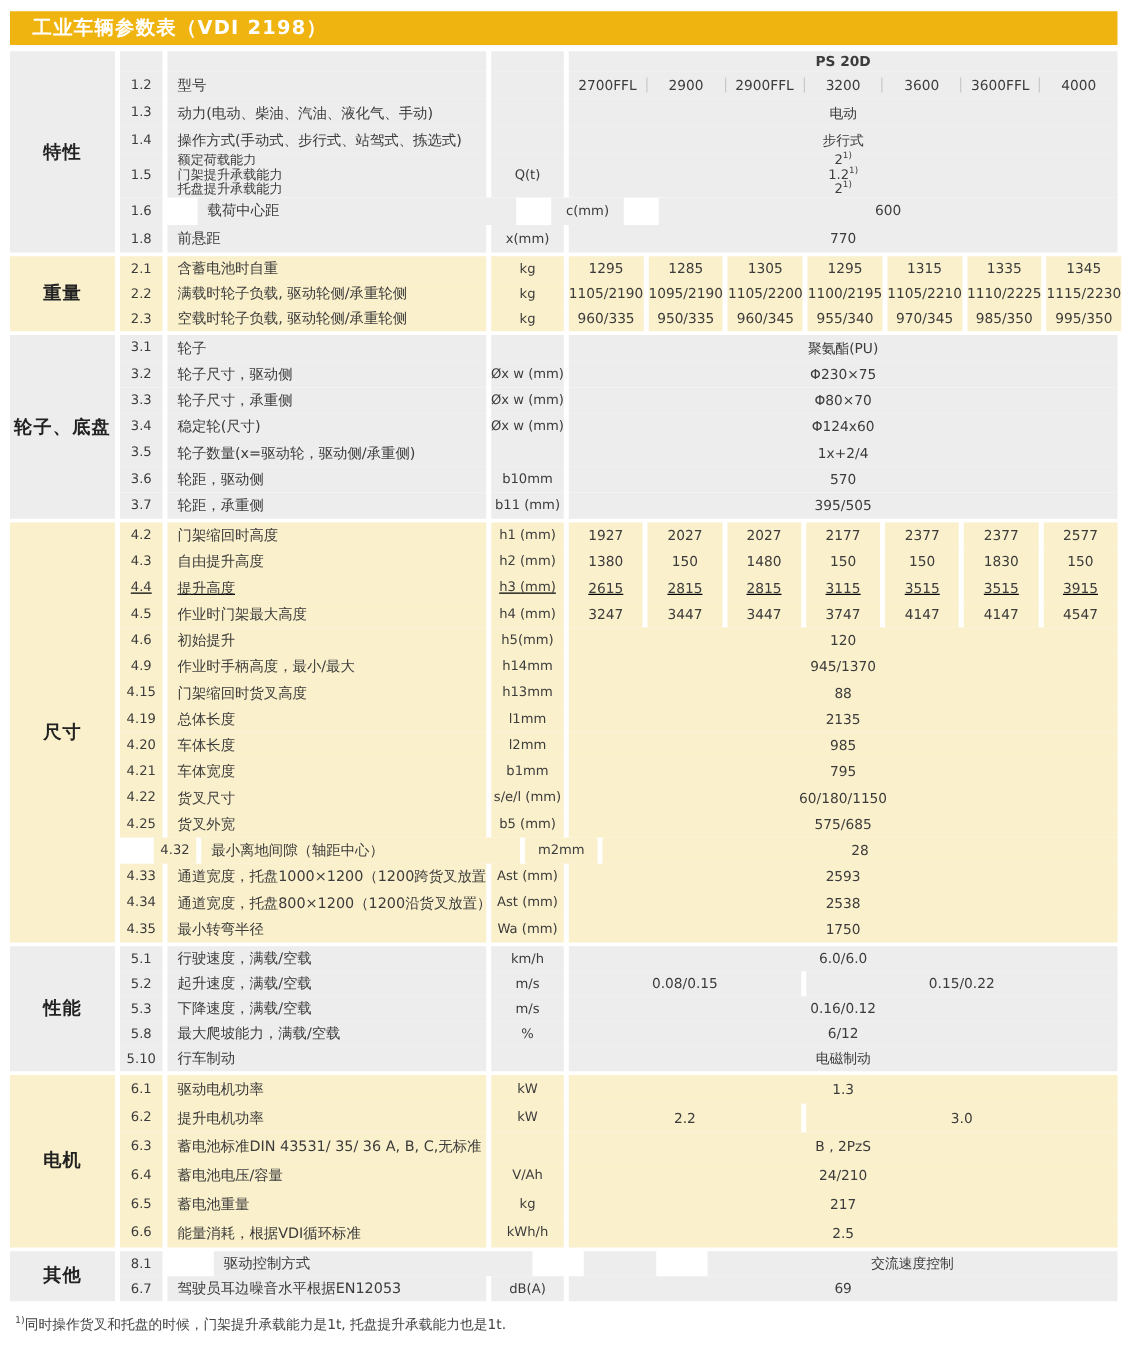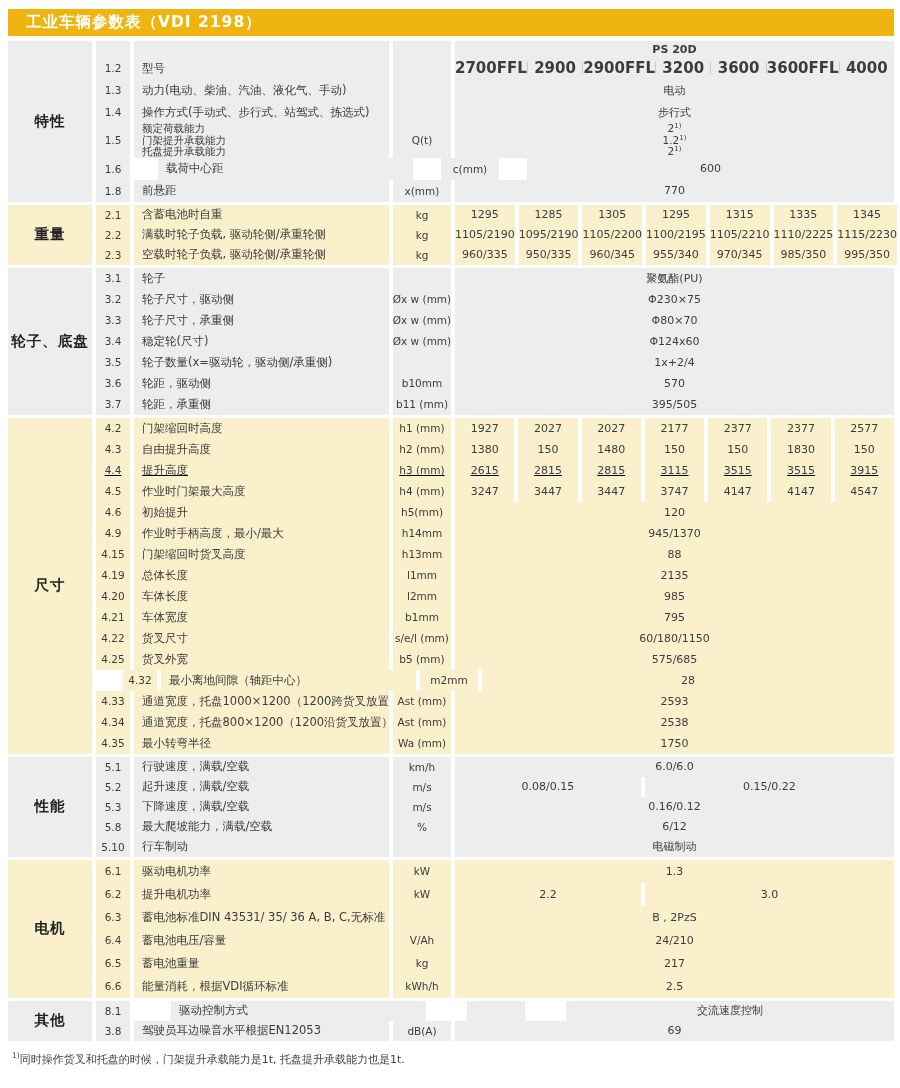--- a/index.html
+++ b/index.html
@@ -13,21 +13,21 @@
   .row{display:grid;grid-template-columns:34px 255px 58px repeat(7,1fr);column-gap:4px;}
   .cell{background:var(--bg);display:flex;align-items:center;justify-content:center;font-size:11px;color:#3c3c3c;}
   .num{font-size:10.5px;}
   .desc{justify-content:flex-start;padding-left:8px;font-size:11.5px;white-space:nowrap;overflow:hidden;}
   .desc.stacked{flex-direction:column;align-items:flex-start;justify-content:center;}
   .unit{font-size:10.5px;white-space:nowrap;}
   .val{text-align:center;}
   .val.b{font-weight:bold;}
   .models{padding:0;}
   .models{display:flex;}
-  .mname{flex:1;display:flex;align-items:center;justify-content:center;font-weight:bold;font-size:15px;color:#3c3c3c;}
+  .mname{flex:1;display:flex;align-items:center;justify-content:center;font-weight:normal;font-size:11px;color:#3c3c3c;}
   .msep{width:1px;height:12px;background:#c9c9c9;align-self:center;flex:0 0 1px;}
   .multi{flex-direction:column;justify-content:center;}
   .line{font-size:10.5px;line-height:11.5px;white-space:nowrap;}
   sup{font-size:7px;line-height:0;}
   .footnote{margin:11px 0 0 4px;font-size:11px;color:#444;}
   .footnote sup{font-size:7.5px;}
 </style>
 </head>
 <body>
 
@@ -399,21 +399,21 @@
       <div class="section" style="--bg: #EDEDED;">
         <div class="sec-label">其他</div>
         <div class="rows">
           <div class="row" style="min-height: 20px; gap: 41px;">
             <div class="cell num">8.1</div>
             <div class="cell desc">驱动控制方式</div>
             <div class="cell unit"></div>
             <div class="cell val" style="grid-column: 4 / -1;">交流速度控制</div>
           </div>
           <div class="row" style="min-height: 20px;">
-            <div class="cell num">3.8</div>
+            <div class="cell num">6.7</div>
             <div class="cell desc">驾驶员耳边噪音水平根据EN12053</div>
             <div class="cell unit">dB(A)</div>
             <div class="cell val" style="grid-column: 4 / -1;">69</div>
           </div>
         </div>
       </div>
     </div>
   <div class="footnote"><sup>1)</sup><span>同时操作货叉和托盘的时候，门架提升承载能力是1t, 托盘提升承载能力也是1t.</span></div>
 </div>
 

